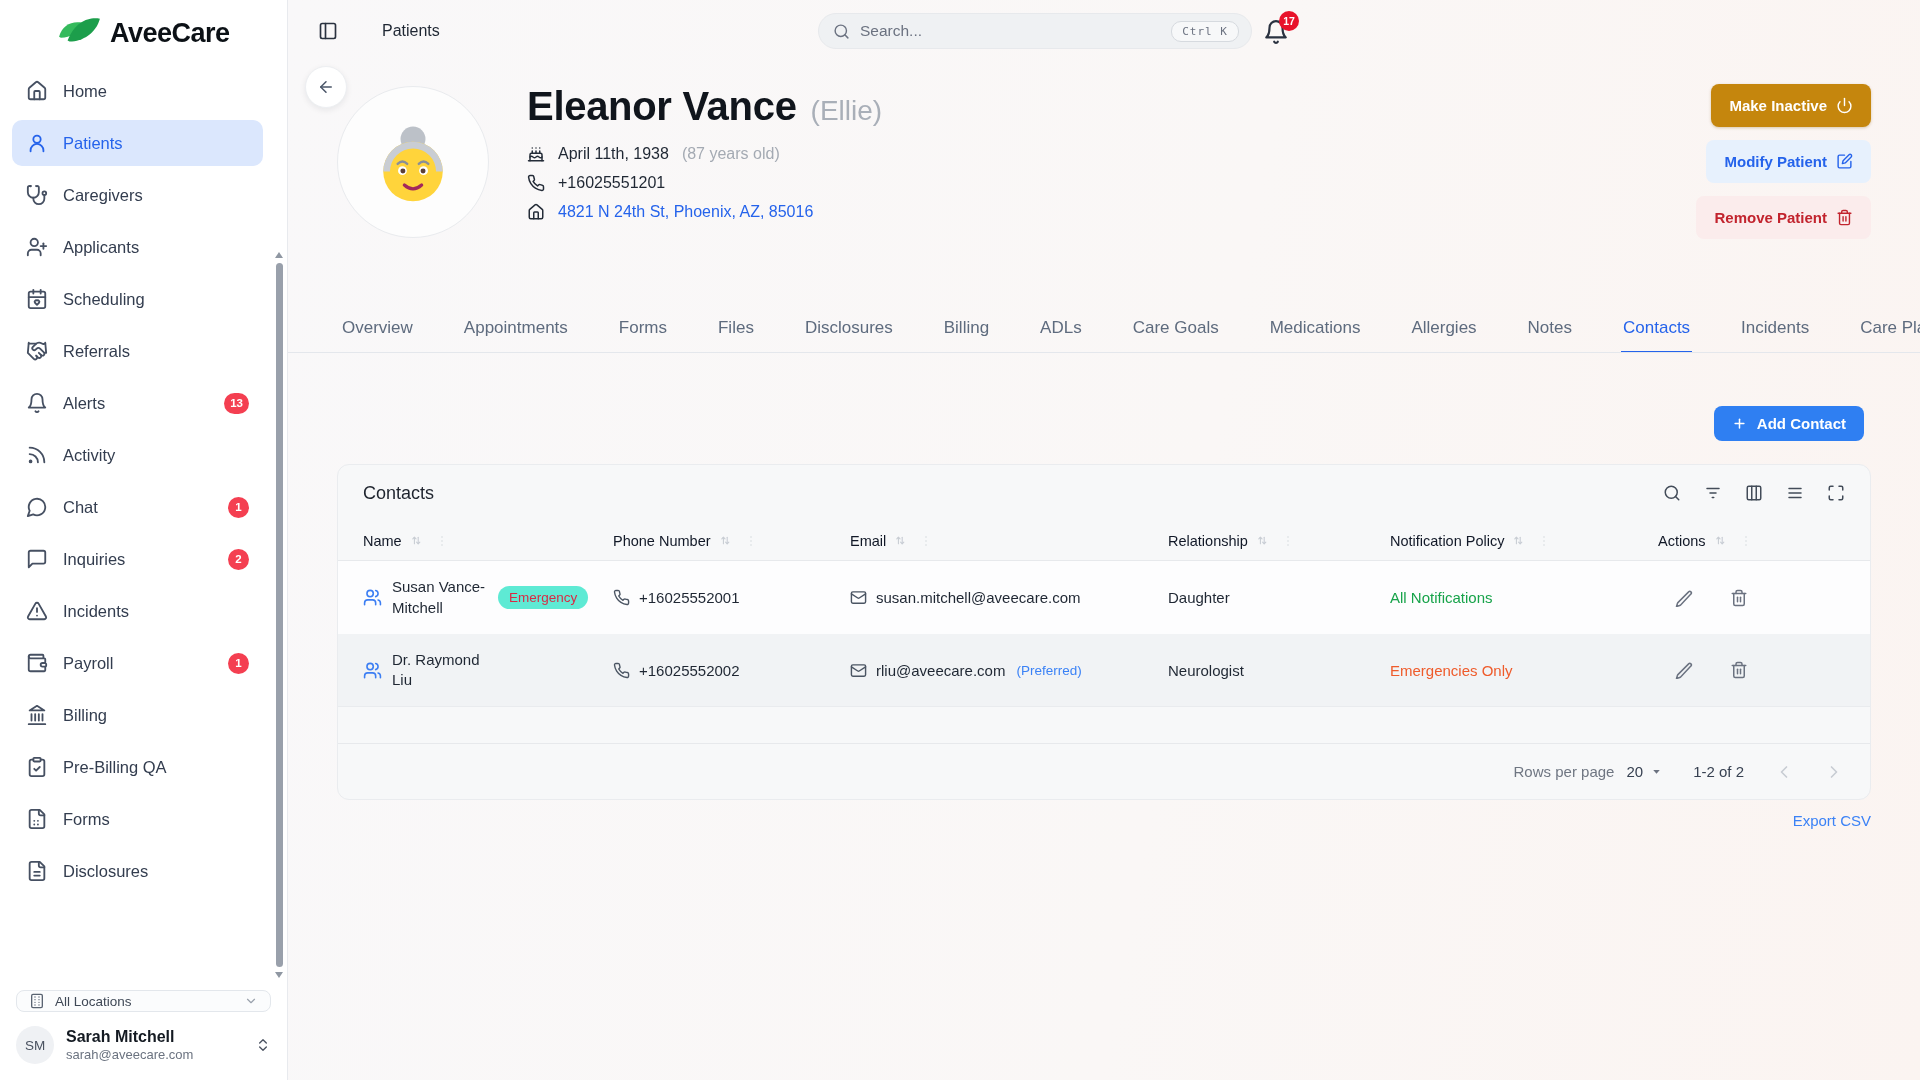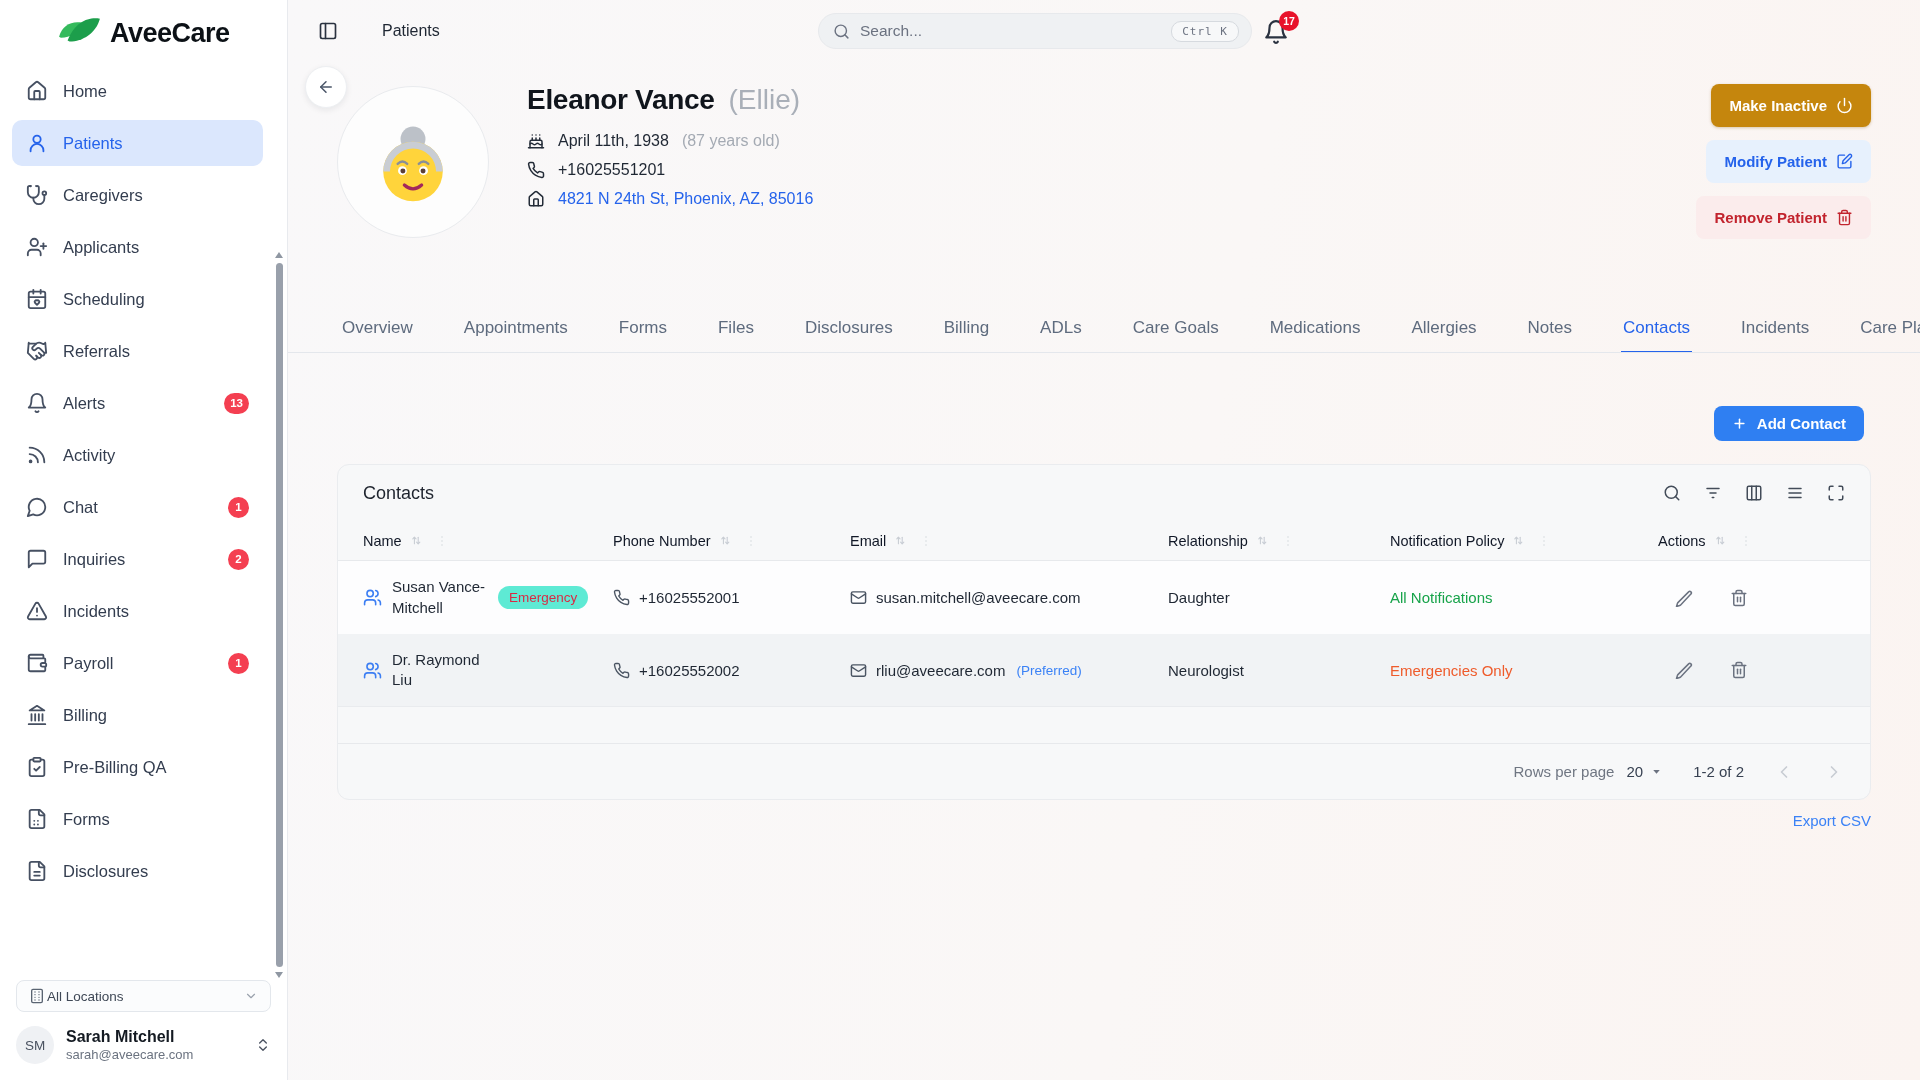--- a/index.html
+++ b/index.html
@@ -15,21 +15,21 @@
   .nav-item { display:flex; align-items:center; gap:15px; height:46px; margin:0 24px 6px 12px; padding:0 14px; border-radius:10px; cursor:pointer; color:#3D4759; }
   .nav-item .icon { width:22px; height:22px; color:#465062; flex:none; }
   .nav-label { font-size:16.5px; font-weight:500; color:#333D4F; white-space:nowrap; }
   .nav-item.active { background:#DBE7FD; }
   .nav-item.active .nav-label, .nav-item.active .icon { color:#2563EB; }
   .nav-badge { margin-left:auto; min-width:21px; height:21px; padding:0 6px; border-radius:999px; background:#F43F51; color:#fff; font-size:11.5px; font-weight:bold; display:flex; align-items:center; justify-content:center; }
   .sb-scroll { position:absolute; right:3px; top:252px; width:10px; height:726px; display:flex; flex-direction:column; align-items:center; }
   .sb-up { width:0; height:0; border-left:4px solid transparent; border-right:4px solid transparent; border-bottom:6px solid #8F97A2; }
   .sb-thumb { flex:1; width:7px; margin:5px 0; background:#99A0AB; border-radius:4px; }
   .sb-down { width:0; height:0; border-left:4px solid transparent; border-right:4px solid transparent; border-top:6px solid #8F97A2; }
-  .loc { display:flex; align-items:center; gap:2px; margin:8px 16px 10px 16px; height:32px; padding:0 12px; border:1px solid #E3E7EC; border-radius:8px; background:#FBFCFD; cursor:pointer; }
+  .loc { display:flex; align-items:center; gap:10px; margin:8px 16px 10px 16px; height:22px; padding:0 12px; border:1px solid #E3E7EC; border-radius:8px; background:#FBFCFD; cursor:pointer; }
   .loc .icon { width:16px; height:16px; color:#5A6472; }
   .loc-label { font-size:13.5px; font-weight:500; color:#3F4856; flex:1; }
   .loc .chev { width:14px; height:14px; color:#9AA2AD; }
   .user-row { display:flex; align-items:center; gap:12px; margin:4px 16px 16px 16px; cursor:pointer; }
   .user-avatar { width:38px; height:38px; border-radius:50%; background:#EFF1F4; color:#4A5260; font-size:13.5px; font-weight:500; display:flex; align-items:center; justify-content:center; flex:none; }
   .user-name { font-size:16px; font-weight:bold; color:#141A22; }
   .user-email { font-size:13px; color:#6B7380; margin-top:1px; }
   .user-chev { margin-left:auto; width:16px; height:16px; color:#4A5260; }
 
   
@@ -46,21 +46,21 @@
   .bell-wrap .icon { width:22px; height:22px; color:#2A3240; }
   .bell-badge { position:absolute; right:-10px; top:-8px; min-width:20px; height:20px; padding:0 4px; background:#E8132B; border-radius:999px; color:#fff; font-size:10.5px; font-weight:bold; display:flex; align-items:center; justify-content:center; }
 
   
   .back-btn { position:absolute; left:17px; top:66px; width:42px; height:42px; background:#fff; border:1px solid #EDEFF2; border-radius:50%; box-shadow:0 2px 6px rgba(16,24,40,.08); display:flex; align-items:center; justify-content:center; cursor:pointer; }
   .back-btn .icon { width:18px; height:18px; color:#4A5568; }
   .pt-avatar { position:absolute; left:49px; top:86px; width:152px; height:152px; border-radius:50%; background:#FDFDFD; border:1px solid #E9EBEE; display:flex; align-items:center; justify-content:center; }
   .pt-avatar svg { width:96px; height:96px; }
   .pt-head { position:absolute; left:239px; top:84px; }
   .pt-name-row { display:flex; align-items:baseline; gap:14px; }
-  .pt-name { font-size:28px; font-weight:bold; color:#10151C; letter-spacing:-0.3px; }
+  .pt-name { font-size:40px; font-weight:bold; color:#10151C; letter-spacing:-0.3px; }
   .pt-nick { font-size:28px; color:#A9AFB8; }
   .pt-meta { margin-top:16px; display:flex; flex-direction:column; gap:11px; }
   .meta-row { display:flex; align-items:center; gap:13px; font-size:16px; color:#1F2733; }
   .meta-row .icon { width:18px; height:18px; color:#242C38; flex:none; }
   .meta-dim { color:#A4AAB3; }
   .addr-link { color:#2563EB; cursor:pointer; }
   .pt-actions { position:absolute; right:49px; top:84px; display:flex; flex-direction:column; align-items:flex-end; gap:13px; }
   .btn { display:flex; align-items:center; justify-content:center; gap:9px; height:43px; padding:0 18px; border-radius:8px; font-size:15px; font-weight:bold; cursor:pointer; border:none; font-family:"Liberation Sans",sans-serif; }
   .btn .icon { width:17px; height:17px; }
   .btn-amber { background:#C5860D; color:#fff; box-shadow:0 1px 3px rgba(140,90,0,.3); }

